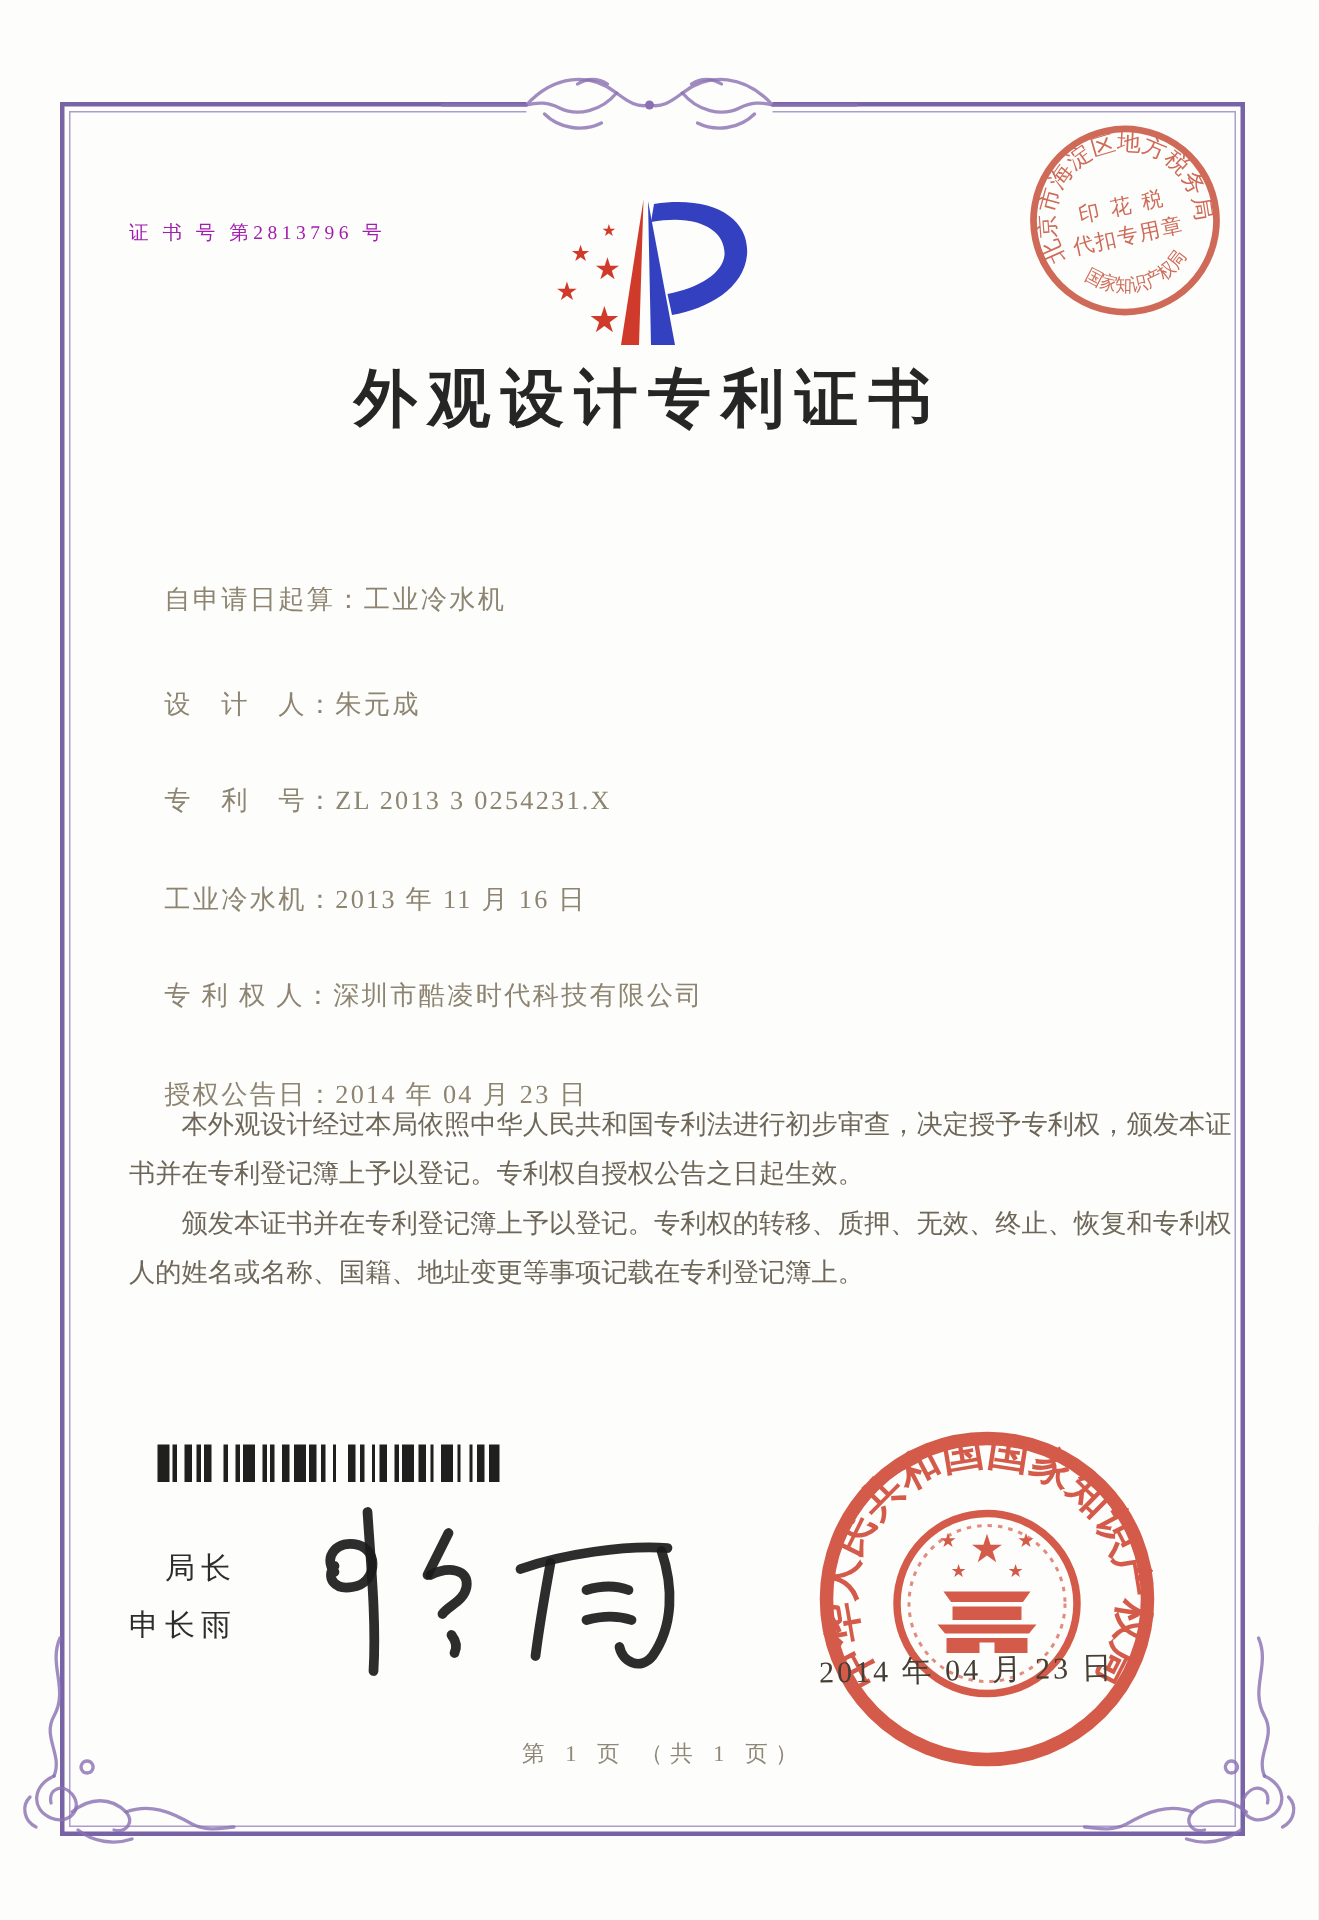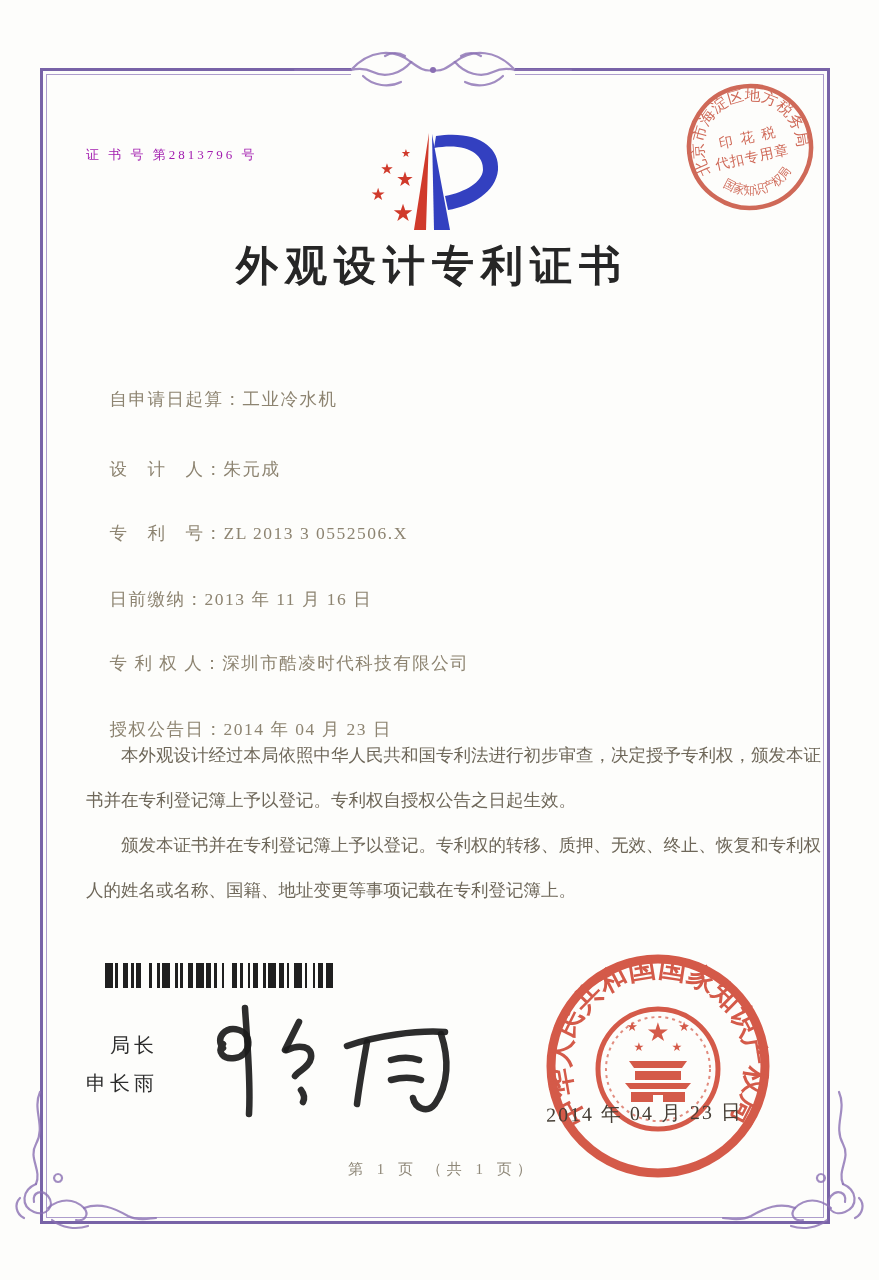--- a/index.html
+++ b/index.html
@@ -26,21 +26,21 @@
   .flourish{position:absolute;pointer-events:none;}
   .flourish path{fill:none;stroke:var(--flourish-purple);stroke-width:2.2;stroke-linecap:round;opacity:.8;}
   .cert-no{position:absolute;left:86px;top:114px;font-size:13px;letter-spacing:3px;
     color:#a21caf;white-space:pre;margin-top:32px;}
   .logo{position:absolute;left:368px;top:130px;}
   .title{position:absolute;left:40px;top:238px;width:784px;text-align:center;
     font-size:42px;font-weight:600;letter-spacing:7px;color:#262626;}
   .field{position:absolute;left:86px;font-size:17.5px;color:var(--ink-faded);
     letter-spacing:1.5px;white-space:pre;}
   .paras{position:absolute;left:86px;top:733px;width:735px;font-size:17.5px;
-    line-height:45px;color:var(--ink-body);text-align:justify;}
+    line-height:33px;color:var(--ink-body);text-align:justify;}
   .paras p{margin:0;text-indent:2em;}
   .barcode{position:absolute;left:105px;top:963px;width:232px;height:25px;display:flex;}
   .signer{position:absolute;left:86px;font-family:"Liberation Sans","DejaVu Sans",sans-serif;
     font-size:20px;color:#2d2d2d;letter-spacing:4px;}
   .signature{position:absolute;left:195px;top:1000px;}
   .signature path{fill:none;stroke:#1b1b1b;stroke-width:6.5;stroke-linecap:round;stroke-linejoin:round;opacity:.92;}
   .tax-stamp{position:absolute;left:665px;top:62px;transform:rotate(-12deg);}
   .agency-seal{position:absolute;left:533px;top:941px;}
   .seal-date{position:absolute;left:546px;top:1100px;font-size:20px;color:#453e35;
     letter-spacing:2px;white-space:pre;z-index:5;transform:rotate(-1deg);}
@@ -124,24 +124,24 @@
     <text x="85" y="100" text-anchor="middle" font-size="14" class="c-stamp" letter-spacing="1">代扣专用章</text>
   </svg>
 
   <div class="field" style="top:366px;">
     <span>自申请日起算：</span><span>工业冷水机</span>
   </div>
   <div class="field" style="top:436px;">
     <span>设　计　人：</span><span>朱元成</span>
   </div>
   <div class="field" style="top:500px;">
-    <span>专　利　号：</span><span>ZL 2013 3 0552506.X</span>
+    <span>专　利　号：</span><span>ZL 2013 3 0254231.X</span>
   </div>
   <div class="field" style="top:566px;">
-    <span>日前缴纳：</span><span>2013 年 11 月 16 日</span>
+    <span>工业冷水机：</span><span>2013 年 11 月 16 日</span>
   </div>
   <div class="field" style="top:630px;">
     <span>专 利 权 人：</span><span>深圳市酷凌时代科技有限公司</span>
   </div>
   <div class="field" style="top:696px;">
     <span>授权公告日：</span><span>2014 年 04 月 23 日</span>
   </div>
 
   <div class="paras">
     <p>本外观设计经过本局依照中华人民共和国专利法进行初步审查，决定授予专利权，颁发本证书并在专利登记簿上予以登记。专利权自授权公告之日起生效。</p>

